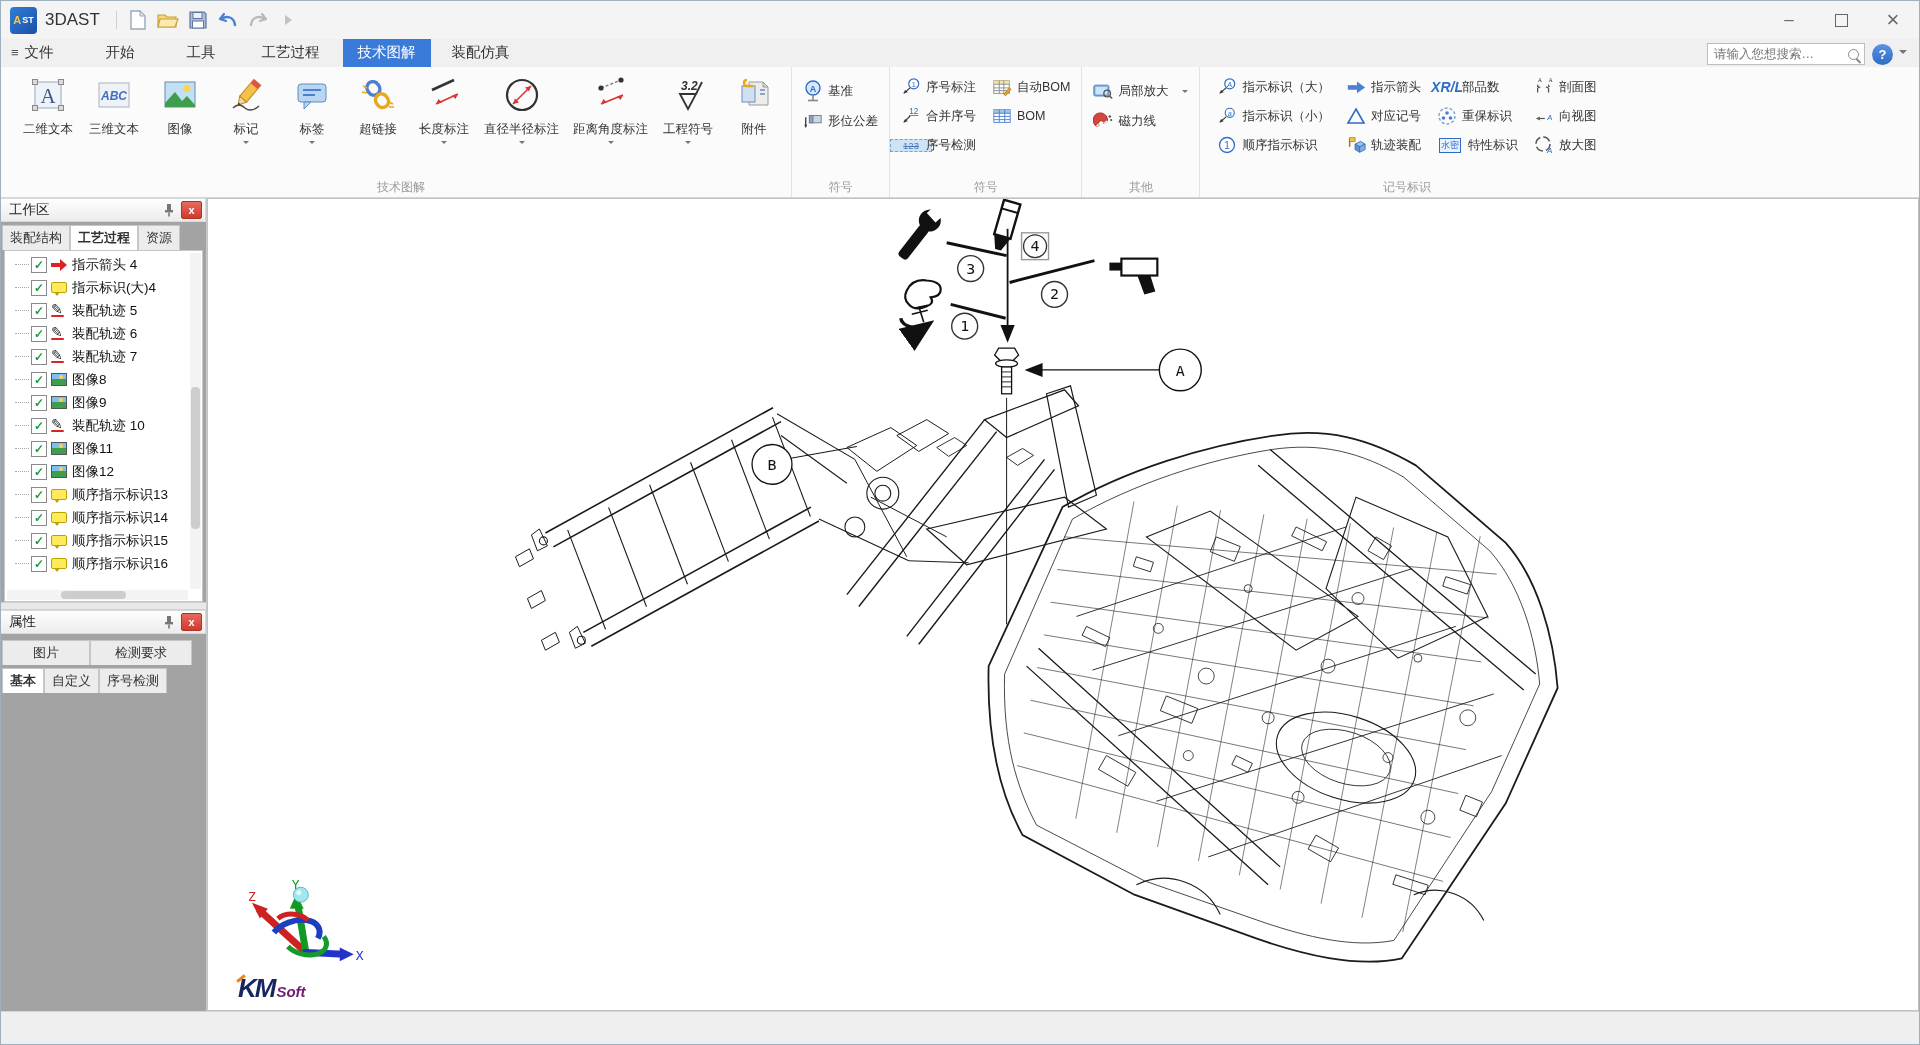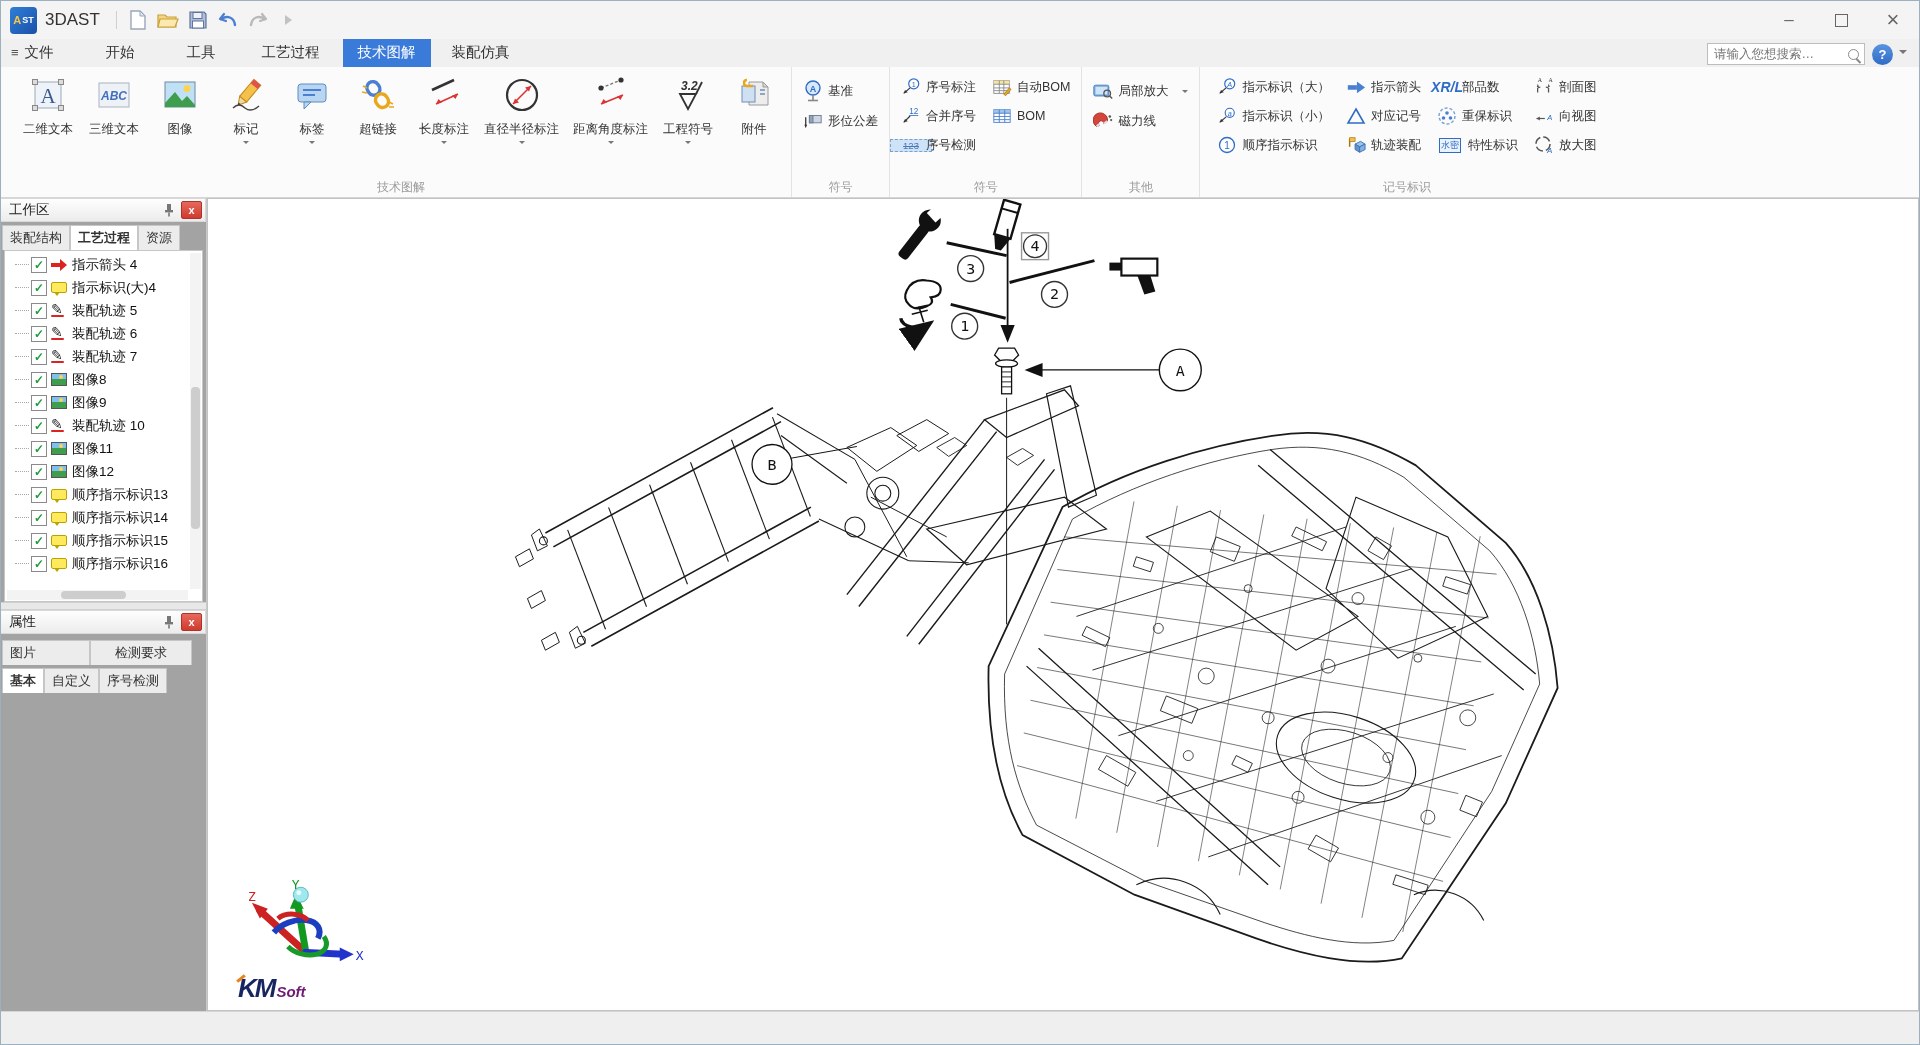--- a/index.html
+++ b/index.html
@@ -705,21 +705,21 @@
           <span class="pinbtn">
             <svg width="12" height="14" viewBox="0 0 12 14">
                 <rect x="4" y="1" width="4" height="6" fill="#777"></rect>
                 <rect x="2" y="7" width="8" height="2.4" fill="#777"></rect>
                 <line x1="6" y1="9.4" x2="6" y2="13.5" stroke="#777" stroke-width="1.6"></line>
               </svg>
           </span>
           <span class="closebtn">x</span>
         </div>
         <div class="ptabs" style="padding-top:6px">
-          <span class="ptab" style="width:72px;text-align:left">图片</span>
+          <span class="ptab" style="width:72px;text-align:center">图片</span>
           <span class="ptab" style="width:86px;text-align:center">检测要求</span>
         </div>
         <div class="ptabs">
           <span class="ptab active">基本</span>
           <span class="ptab">自定义</span>
           <span class="ptab">序号检测</span>
         </div>
       </div>
     </div>
 

